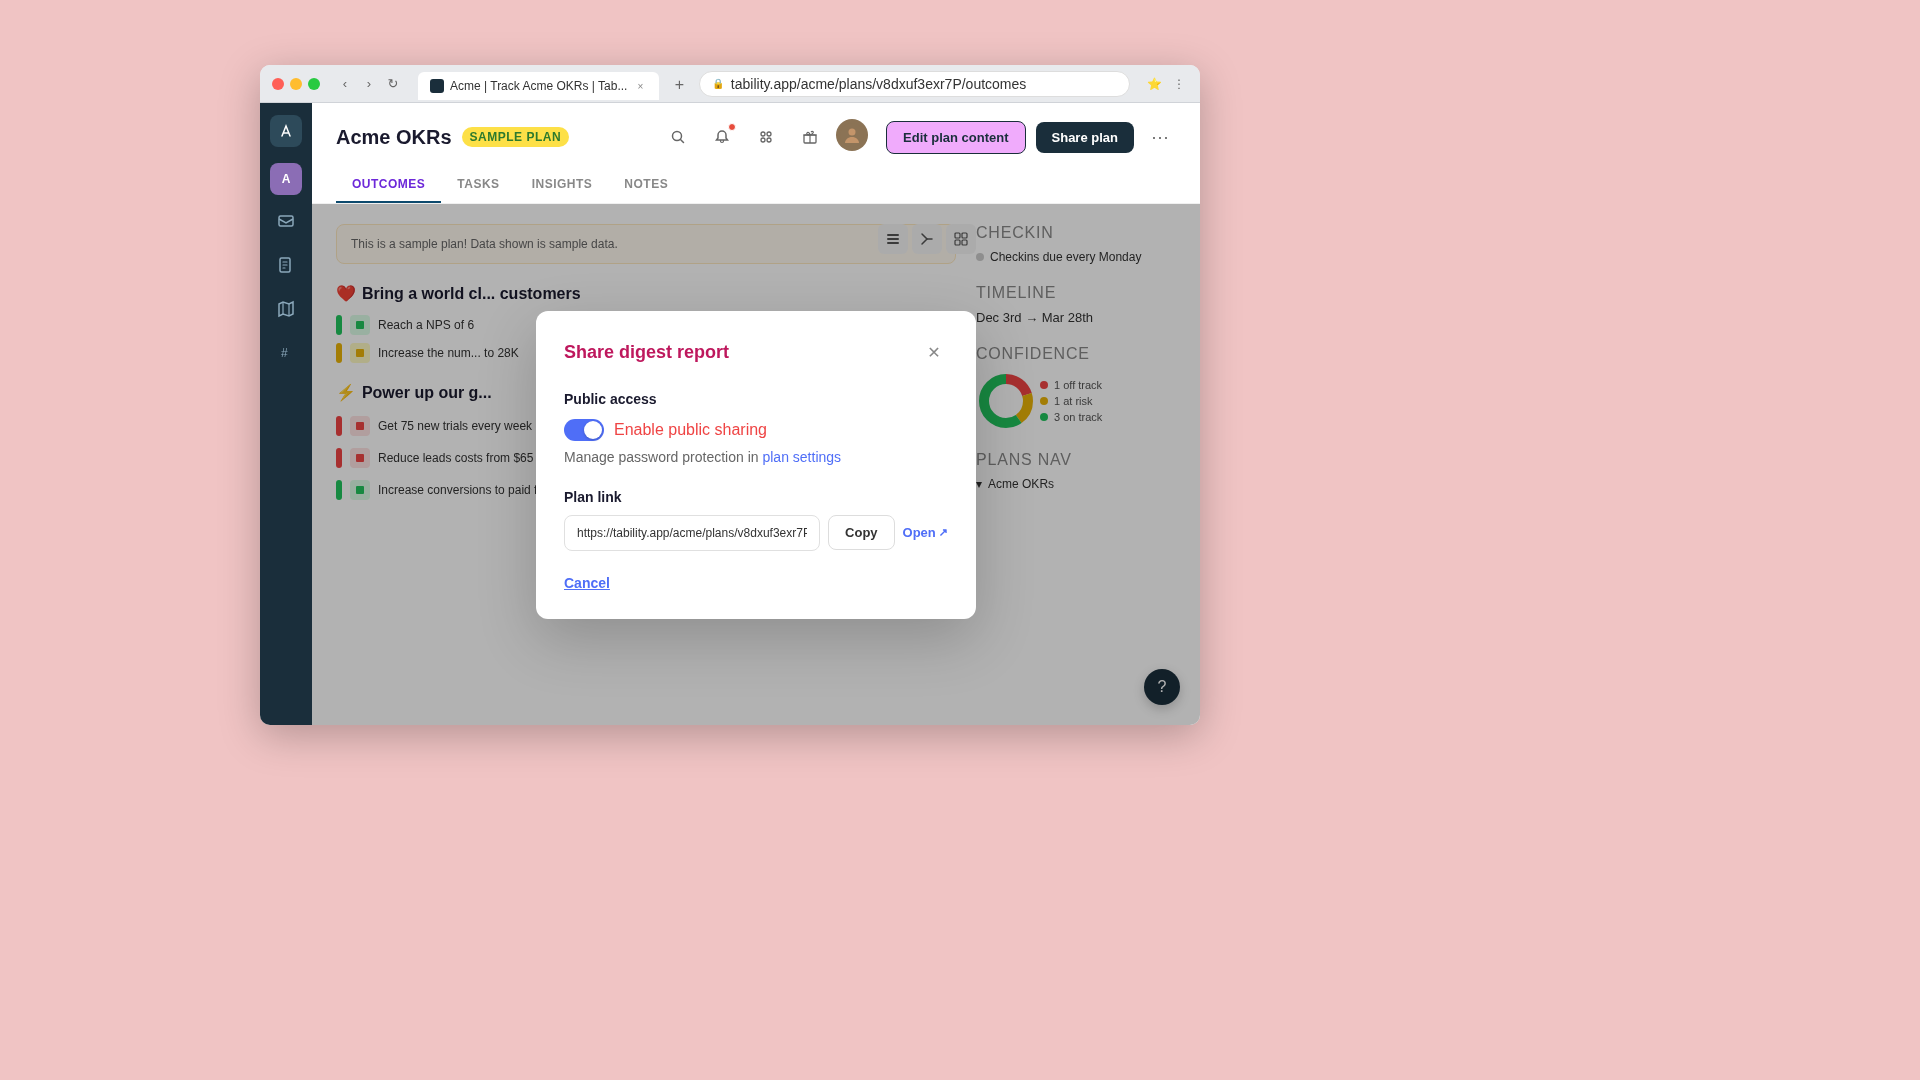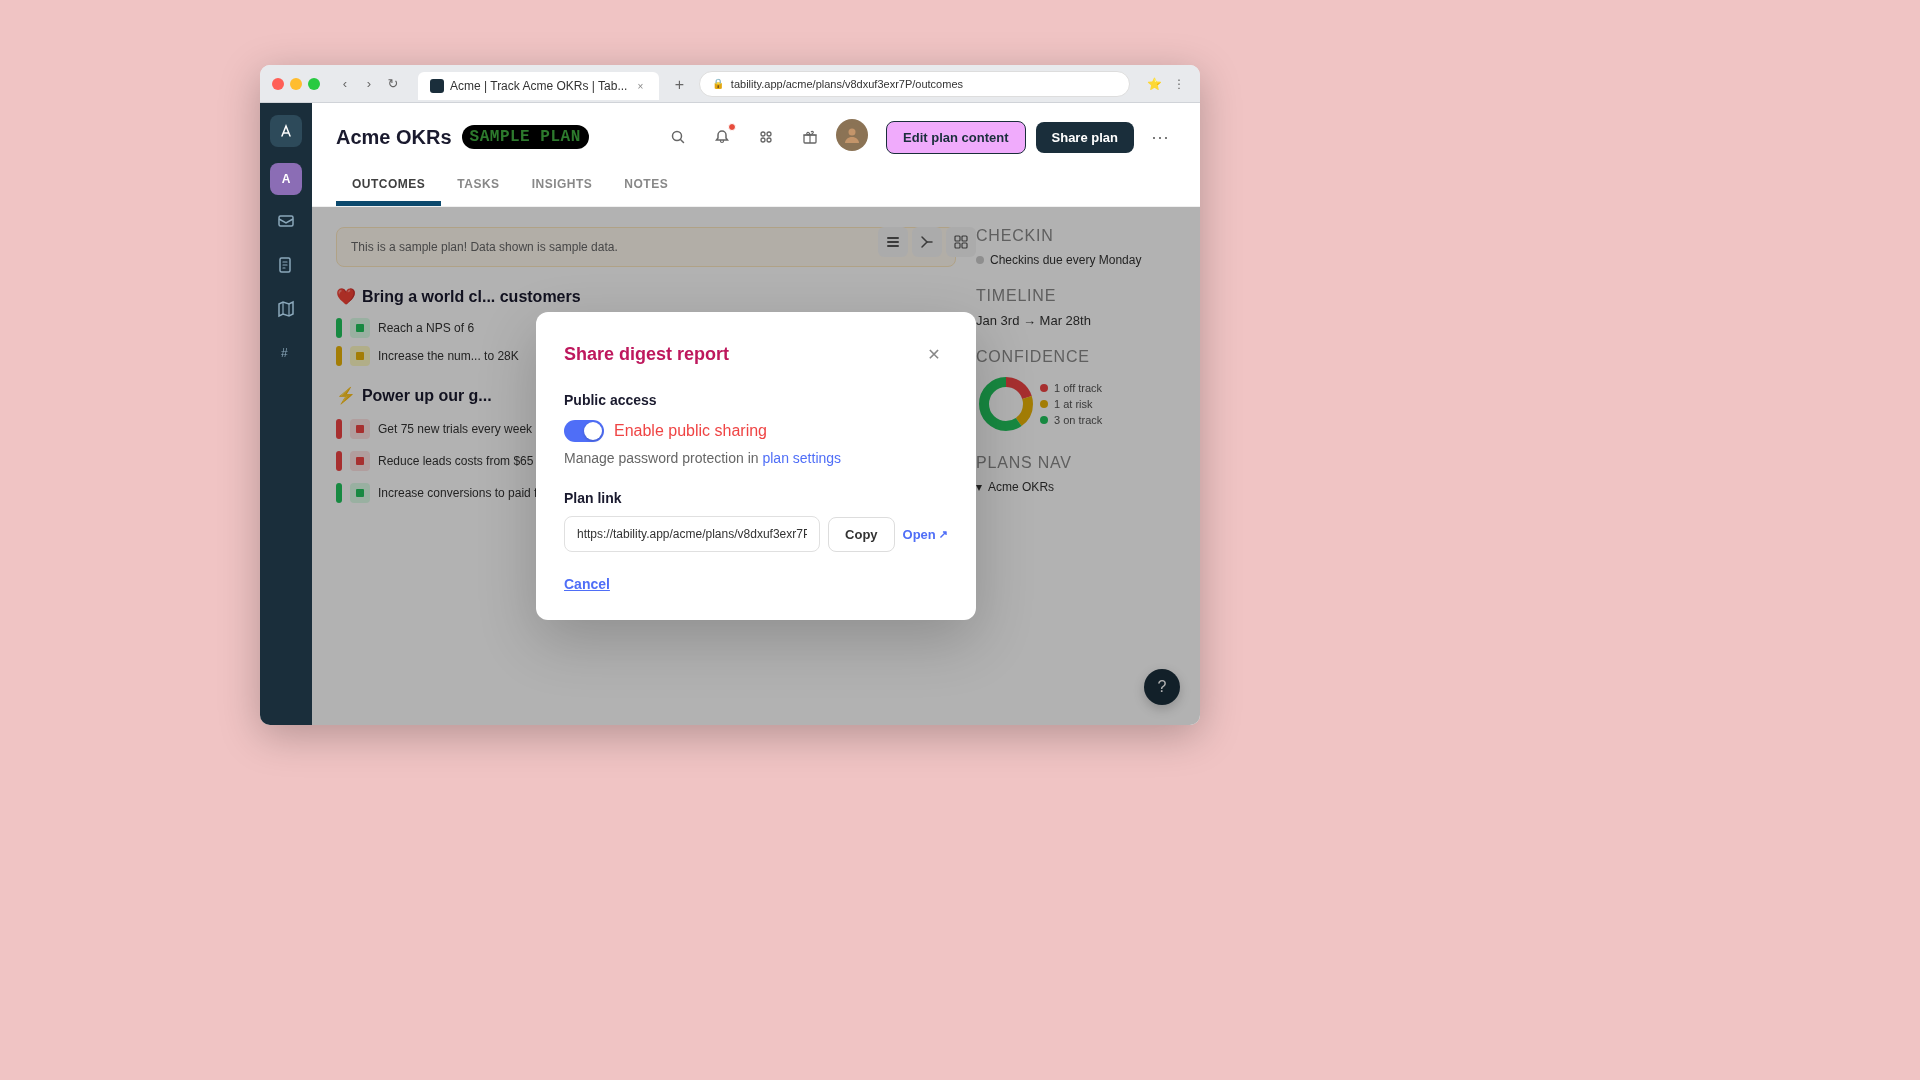--- a/index.html
+++ b/index.html
@@ -118,21 +118,21 @@
       flex: 1;
       height: 26px;
       gap: 6px;
       border: 1px solid #ddd;
     }
     .address-lock {
       color: #666;
       font-size: 10px;
     }
     .address-text {
-      font-size: 11px;
+      font-size: 14px;
       color: #333;
       flex: 1;
     }
 
     .browser-actions {
       display: flex;
       gap: 6px;
       margin-left: 8px;
     }
     .browser-action-btn {
@@ -230,29 +230,28 @@
       gap: 10px;
     }
 
     .plan-title h1 {
       font-size: 20px;
       font-weight: 700;
       color: #1a1a2e;
     }
 
     .sample-badge {
-      background: #000000;
+      background: #fde047;
       color: #2d7a2d;
-      font-size: 16px;
+      font-size: 12px;
       font-weight: 600;
       padding: 3px 8px;
       border-radius: 12px;
       letter-spacing: 0.5px;
       text-transform: uppercase;
-      font-family: Liberation Mono, monospace;
     }
 
     .header-actions {
       display: flex;
       align-items: center;
       gap: 10px;
     }
 
     .header-icons {
       display: flex;
@@ -339,22 +338,22 @@
       font-size: 12px;
       font-weight: 600;
       color: #888;
       cursor: pointer;
       border-bottom: 2px solid transparent;
       letter-spacing: 0.5px;
       text-transform: uppercase;
     }
 
     .nav-tab.active {
-      color: #404040;
-      border-bottom: 5px solid #0c4a6e;
+      color: #6d28d9;
+      border-bottom: 2px solid #0c4a6e;
     }
 
     .main-body {
       flex: 1;
       display: flex;
       overflow: hidden;
       padding: 20px 24px;
       gap: 20px;
       position: relative;
     }
@@ -969,21 +968,21 @@
         <div class="content-right">
           <div class="right-section">
             <div class="right-section-title">CHECKIN</div>
             <div class="checkin-item">
               <div class="checkin-dot"></div>
               <span>Checkins due every Monday</span>
             </div>
           </div>
           <div class="right-section">
             <div class="right-section-title">TIMELINE</div>
-            <div class="timeline-dates">Jan 3rd → Mar 28th</div>
+            <div class="timeline-dates">Dec 3rd → Mar 28th</div>
           </div>
           <div class="right-section">
             <div class="right-section-title">CONFIDENCE</div>
             <div class="confidence-chart">
               <div class="donut-chart">
                 <svg width="60" height="60" viewBox="0 0 60 60">
                   <circle cx="30" cy="30" r="22" fill="none" stroke="#f0f0f0" stroke-width="10"></circle>
 
                   <circle cx="30" cy="30" r="22" fill="none" stroke="#ef4444" stroke-width="10" stroke-dasharray="27.6 110.4" stroke-dashoffset="0" transform="rotate(-90 30 30)"></circle>
 

